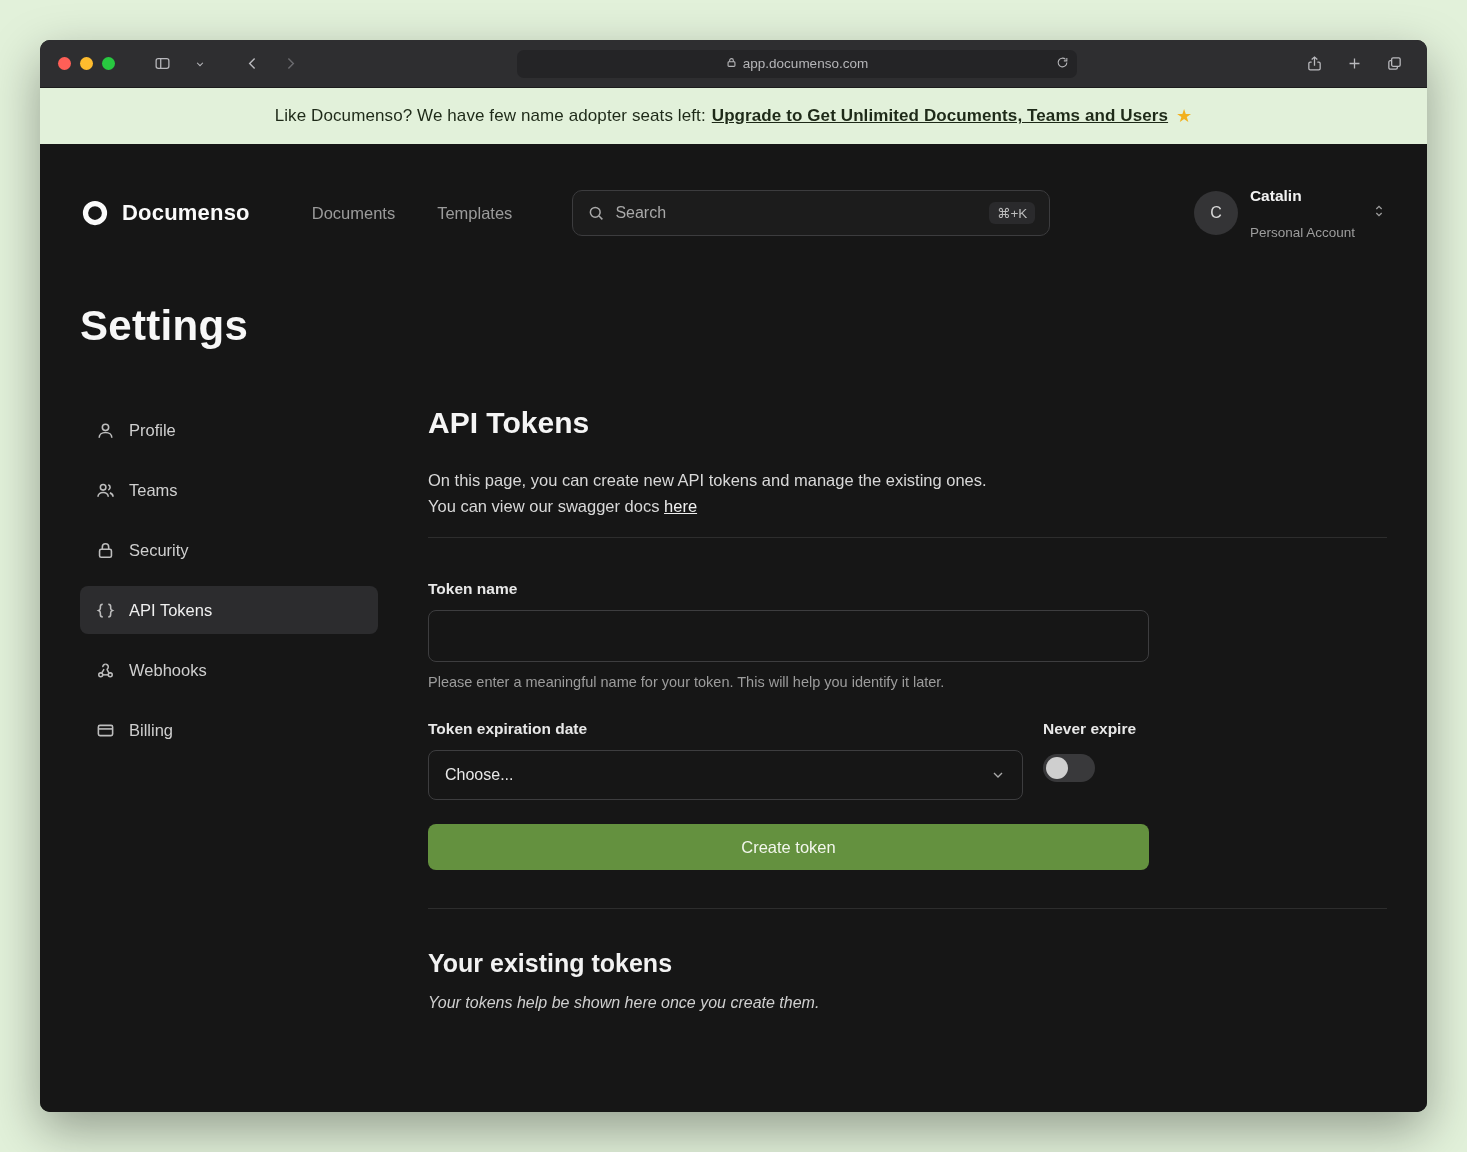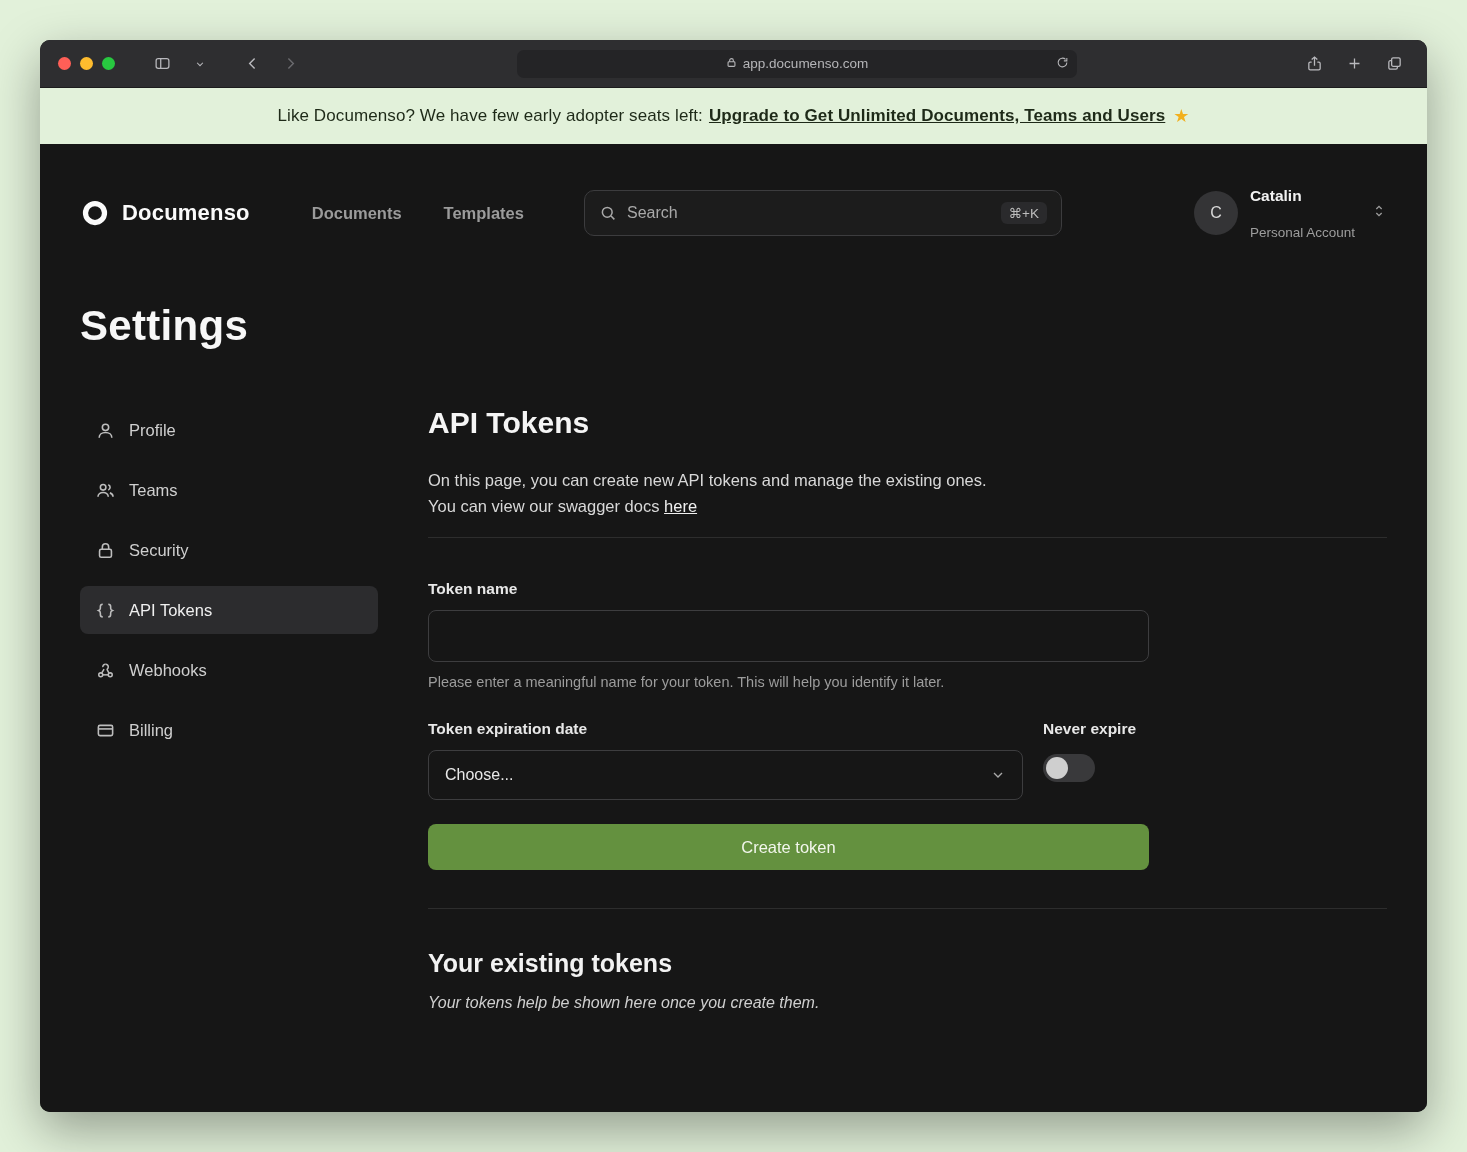--- a/index.html
+++ b/index.html
@@ -47,21 +47,21 @@
   .banner a { color:#1e2a18; text-decoration:underline; font-weight:600; }
   .banner .prefix { margin-right:6px; }
   .banner .star { color:#f2b01e; margin-left:8px; font-size:18px; }
   
   .app { flex:1; background:var(--app-bg,#161616); color:#e6e6e6; padding:0 40px; overflow:hidden; }
   .app-header { display:flex; align-items:center; padding-top:42px; height:96px; }
   .brand { display:flex; align-items:center; gap:12px; color:#fafafa; }
   .brand svg { width:30px; height:30px; }
   .brand .name { font-size:22px; font-weight:700; letter-spacing:.2px; }
   .nav { display:flex; gap:42px; margin-left:62px; }
-  .nav a { color:#9b9b9b; font-size:16.5px; text-decoration:none; font-weight:700; }
+  .nav a { color:#9b9b9b; font-size:16.5px; text-decoration:none; font-weight:400; }
   .searchbar {
     margin-left:60px; width:478px; height:46px; border:1px solid #3c3c3e; background:#1c1c1c;
     border-radius:10px; display:flex; align-items:center; padding:0 14px; gap:10px; color:#a9a9a9;
   }
   .searchbar svg { width:18px; height:18px; flex:0 0 auto; }
   .searchbar input {
     flex:1; background:transparent; border:none; outline:none; color:#e5e5e5; font-size:16px;
     font-family:inherit;
   }
   .searchbar input::placeholder { color:#a9a9a9; }
@@ -185,21 +185,21 @@
       <span class="chrome-btn">
         <svg viewBox="0 0 24 24" fill="none" stroke="currentColor" stroke-width="1.8">
             <rect x="8" y="4" width="12" height="12" rx="2"></rect>
             <path d="M16 16v2a2 2 0 01-2 2H6a2 2 0 01-2-2v-8a2 2 0 012-2h2"></path>
           </svg>
       </span>
     </div>
   </div>
 
   <div class="banner">
-    <span class="prefix">Like Documenso? We have few early adopter seats left:</span>
+    <span class="prefix">Like Documenso? We have few name adopter seats left:</span>
     <a href="#">Upgrade to Get Unlimited Documents, Teams and Users</a>
     <span class="star">★</span>
   </div>
 
   <div class="app">
 
     <div class="app-header">
       <div class="brand">
         <svg viewBox="0 0 24 24" fill="none" stroke="#fafafa" stroke-width="4.2">
           <circle cx="12" cy="12" r="7.6"></circle>

